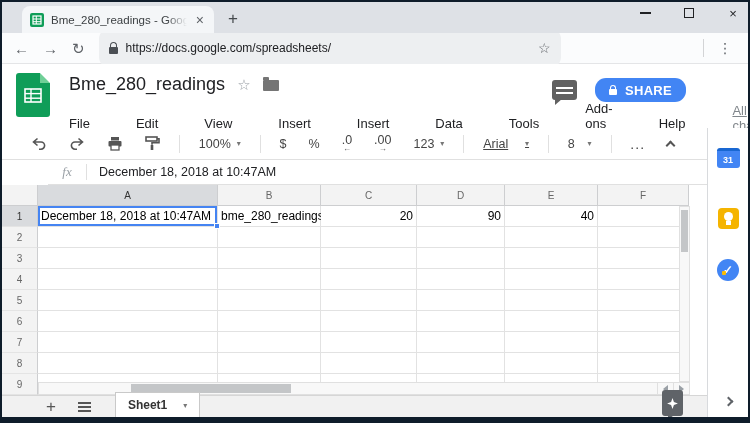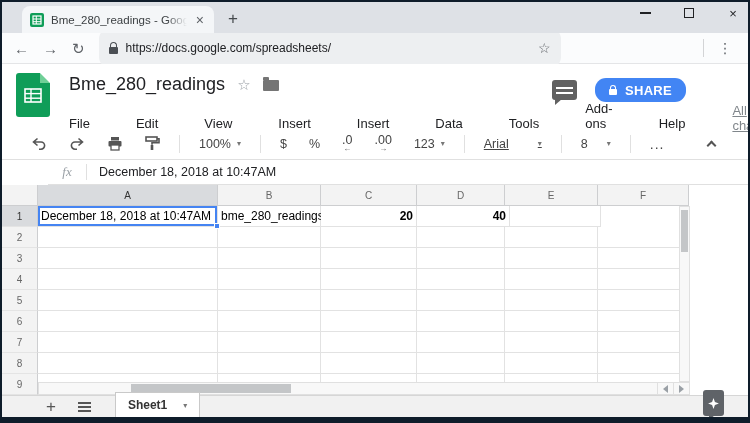--- a/index.html
+++ b/index.html
@@ -85,21 +85,21 @@
   .w-rh{width:36px;} .w-a{width:180px;} .w-b{width:103px;} .w-c{width:96px;} .w-d{width:88px;} .w-e{width:93px;} .w-f{width:91px;}
   .hcell { background:#f3f3f3; border-right:1px solid #cdced0; border-bottom:1px solid #cdced0;
     font-size:10px; color:#666; display:flex; align-items:center; justify-content:center; }
   .hcell.hl { background:#d9dbde; color:#333; }
   .corner { background:#f3f3f3; border-right:1px solid #cdced0; border-bottom:1px solid #cdced0; }
   .rowh { background:#f3f3f3; border-right:1px solid #cdced0; border-bottom:1px solid #e4e4e4;
     font-size:10px; color:#666; display:flex; align-items:center; justify-content:center; }
   .rowh.hl { background:#d9dbde; color:#333; }
   .cell { border-right:1px solid #e2e2e2; border-bottom:1px solid #e2e2e2; background:#fff;
     font-size:12px; color:#000; display:flex; align-items:center; padding:0 3px; white-space:nowrap; overflow:visible; }
-  .cell.num { justify-content:flex-end;font-weight:bold; }
+  .cell.num { justify-content:flex-end; }
   .cell.sel-cell { position:relative; box-shadow:inset 0 0 0 2px #4584f2; overflow:visible; z-index:1; }
   .fill-handle { position:absolute; right:-3px; bottom:-3px; width:6px; height:6px; background:#4584f2; border:1px solid #fff; z-index:3; }
   
   .vscroll { position:absolute; top:21px; left:677px; width:11px; height:176px; background:#f8f8f8; border:1px solid #e0e0e0; }
   .vthumb { position:absolute; top:3px; left:1px; width:7px; height:42px; background:#c4c6c8; }
   .hscroll { position:absolute; bottom:0; left:36px; width:652px; height:13px; background:#f8f8f8; border:1px solid #e0e0e0; }
   .hthumb { position:absolute; top:1px; left:92px; width:160px; height:9px; background:#c4c6c8; }
   .hs-arrows { position:absolute; right:0; top:0; height:11px; display:flex; }
   .hs-btn { width:16px; height:11px; display:flex; align-items:center; justify-content:center; border-left:1px solid #e0e0e0; background:#f8f8f8; }
   .tri-l { width:0; height:0; border-top:4px solid transparent; border-bottom:4px solid transparent; border-right:5px solid #9aa0a6; }
@@ -297,20 +297,21 @@
           <div class="hcell w-f">F</div>
         </div>
         <div class="grid-row">
           <div class="rowh hl w-rh">1</div>
           <div class="cell sel-cell w-a">
               <span>December 18, 2018 at 10:47AM</span>
               <i class="fill-handle"></i>
             </div>
           <div class="cell w-b">bme_280_readings</div>
           <div class="cell num w-c">20</div>
+          <div class="cell num w-d">90</div>
           <div class="cell num w-e">40</div>
           <div class="cell w-f"></div>
         </div>
         <div class="grid-row">
           <div class="rowh w-rh">2</div>
           <div class="cell w-a"></div>
             <div class="cell w-b"></div>
             <div class="cell w-c"></div>
             <div class="cell w-d"></div>
             <div class="cell w-e"></div>
@@ -408,15 +409,21 @@
           <span class="dd-arrow">▾</span>
         </div>
         <div class="explore-btn">
           <svg width="13" height="13" viewBox="0 0 24 24">
               <path d="M12 2 L14.6 9.4 L22 12 L14.6 14.6 L12 22 L9.4 14.6 L2 12 L9.4 9.4 Z" fill="#fff"></path>
             </svg>
         </div>
       </div>
     </div>
 
+    <div class="sidebar">
+      <div class="sb-cal">31</div>
+      <div class="sb-keep"></div>
+      <div class="sb-tasks">✓</div>
+      <span class="sb-chev"></span>
+    </div>
   </div>
 
 </div>
 
 </body></html>

